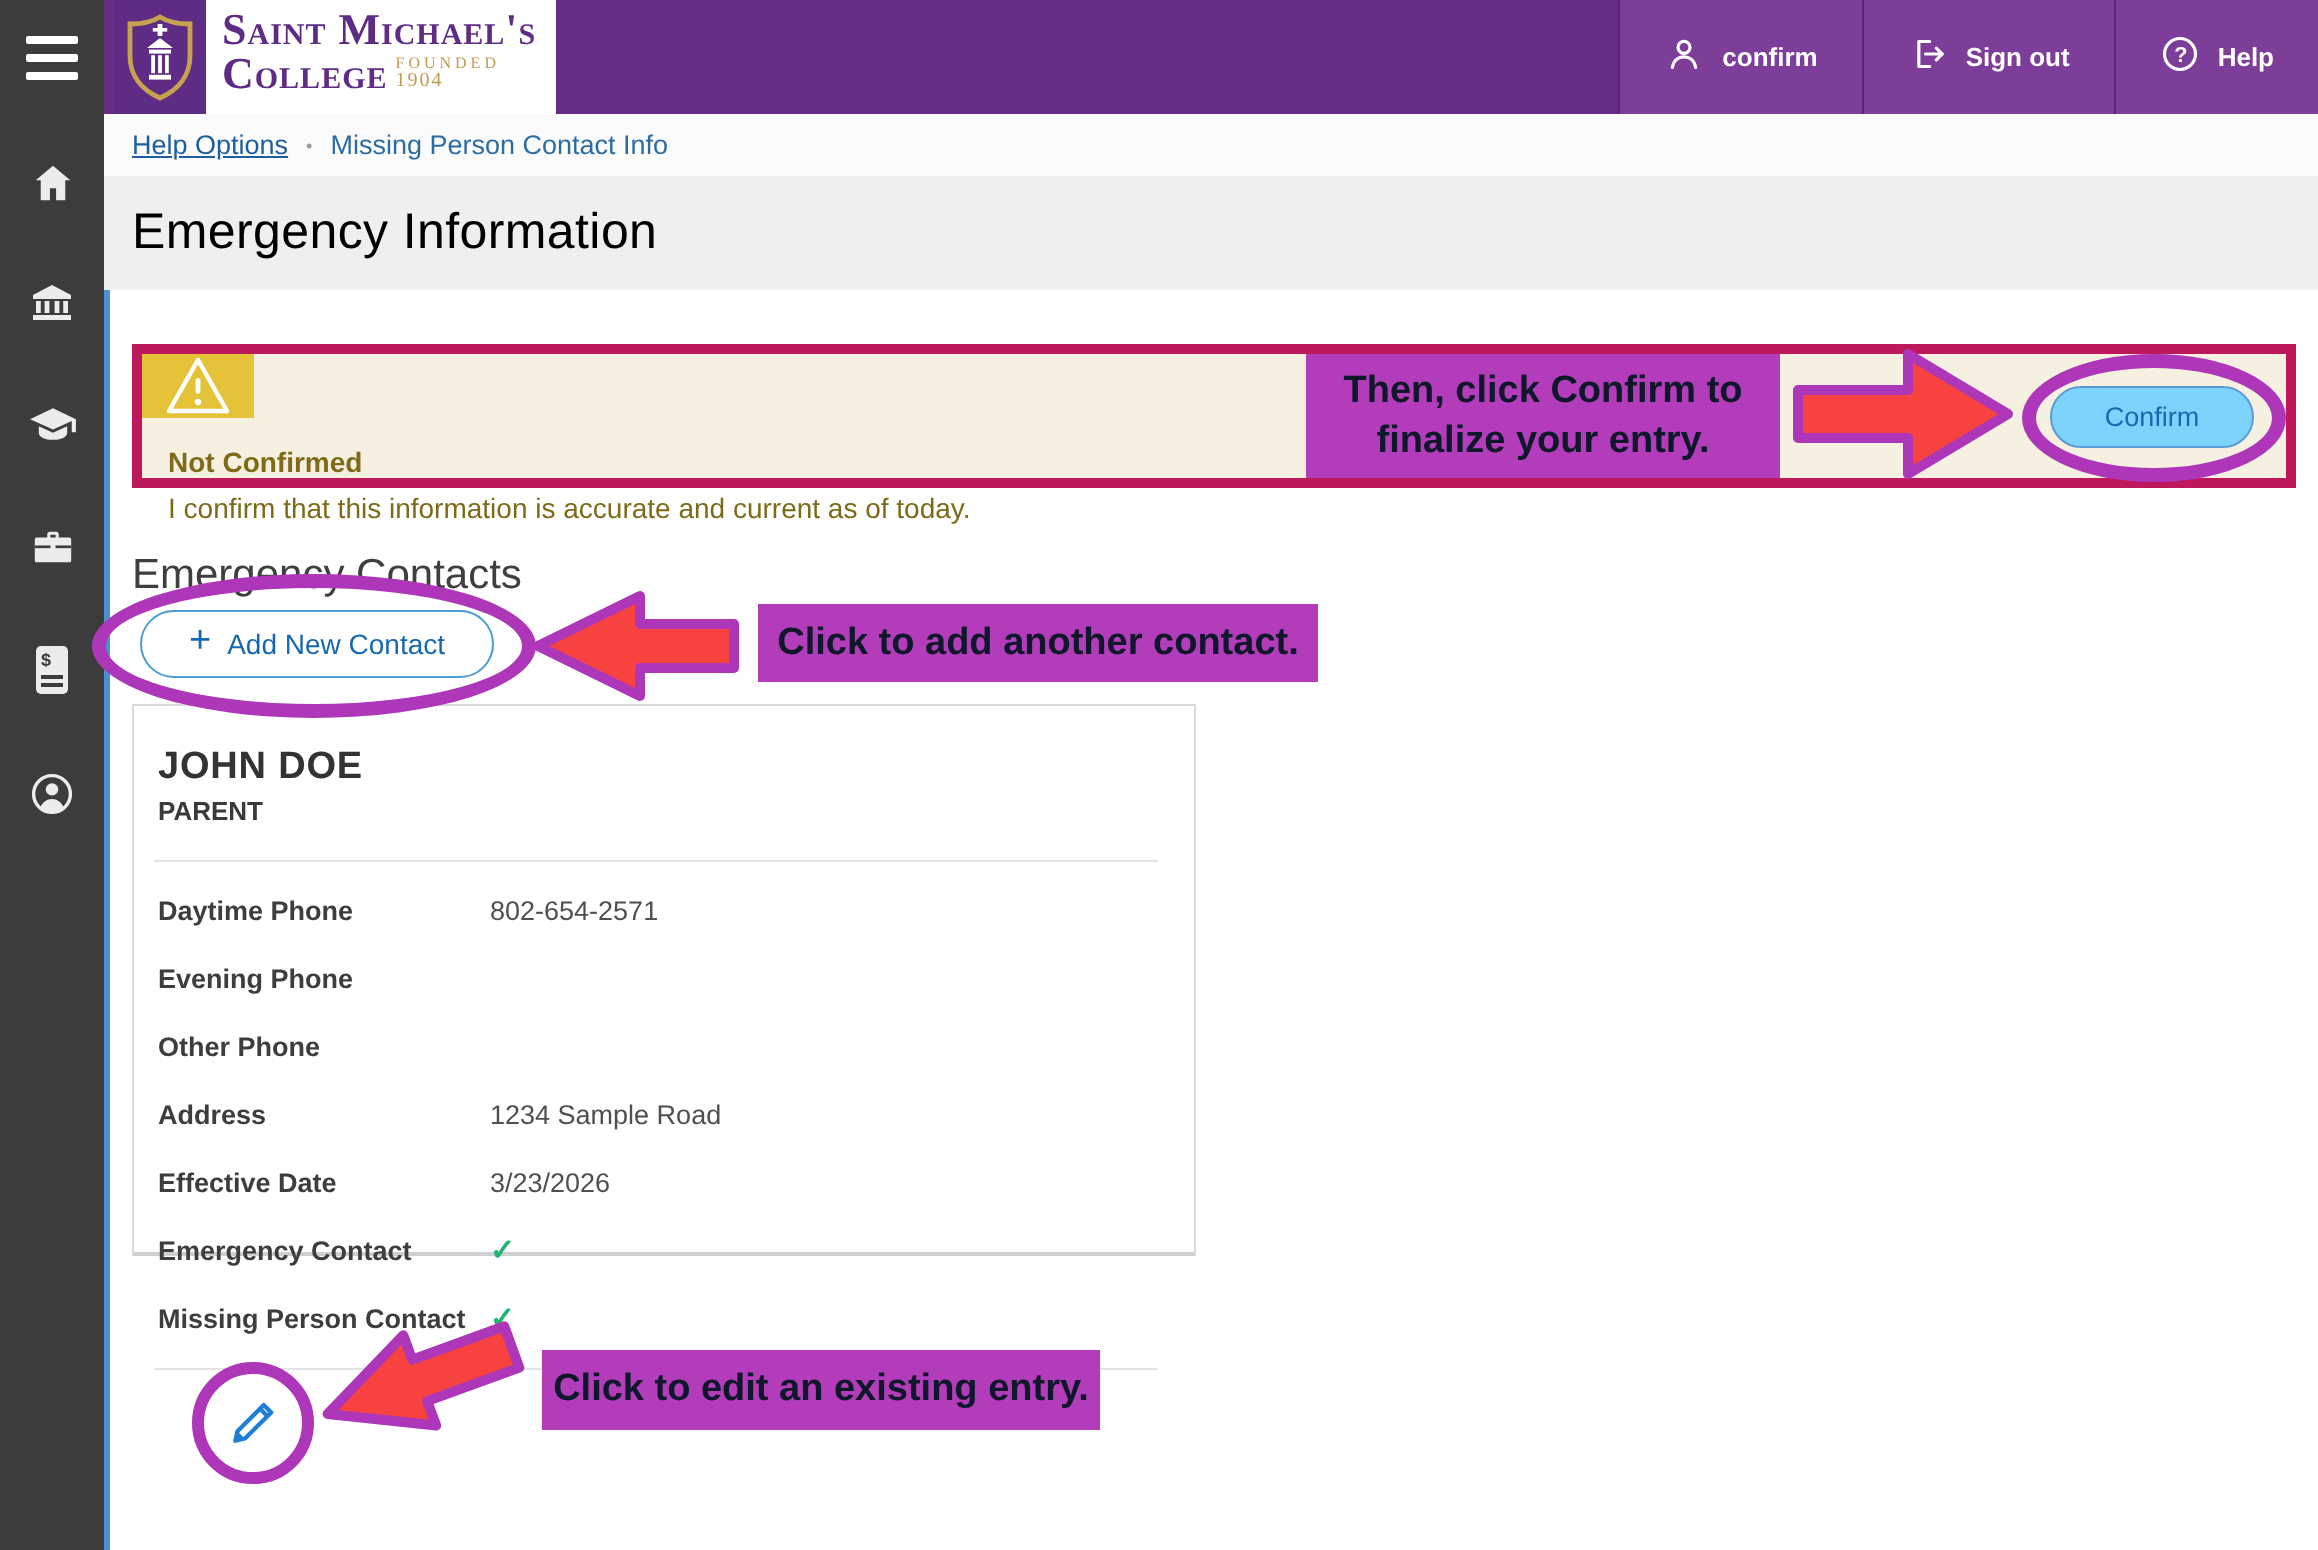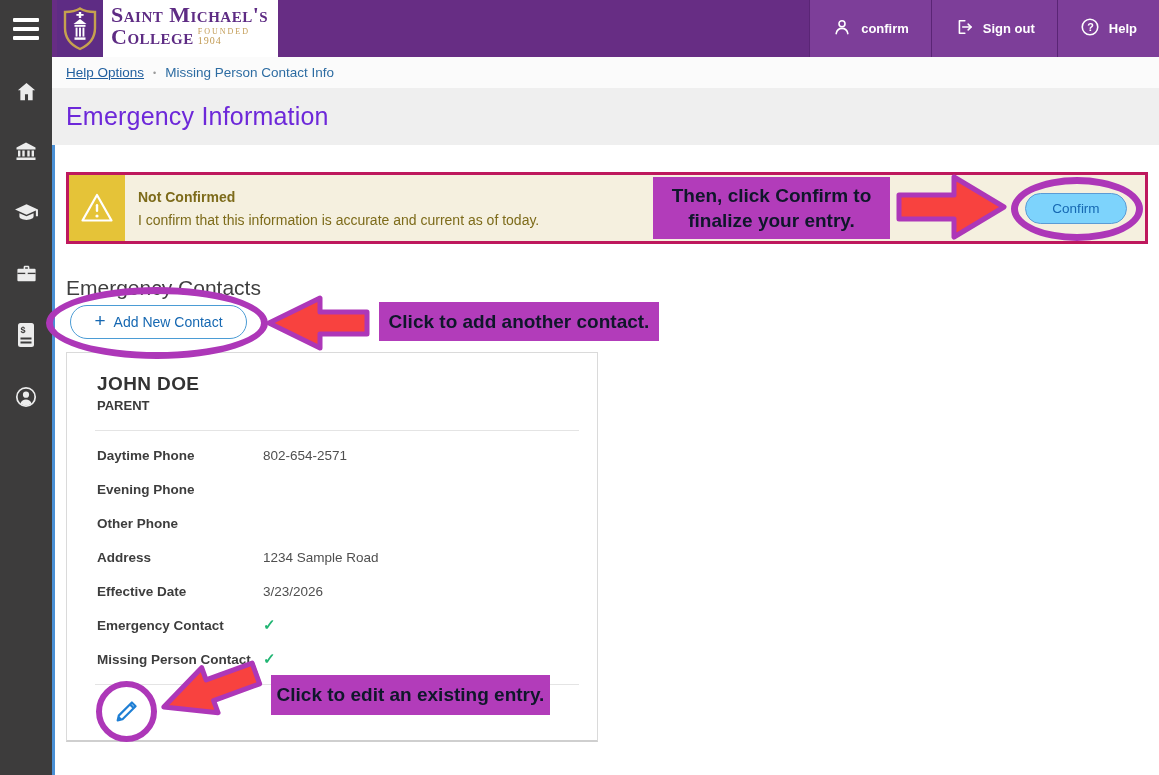--- a/index.html
+++ b/index.html
@@ -25,37 +25,37 @@
   .founded .f2 { font-size:10px; letter-spacing:1px; }
   .top-spacer { flex:1; }
   .top-btn { display:flex; align-items:center; gap:9px; padding:0 22px; background:#7d3e99; border-left:1px solid #5a2575; color:#fff; font-size:13px; font-weight:bold; cursor:pointer; }
 
   
   .crumbbar { position:absolute; left:52px; top:57px; right:0; height:31px; background:#fbfbfb; display:flex; align-items:center; padding-left:14px; font-size:13.5px; z-index:3; }
   .crumb-link { color:#1f5e9e; text-decoration:underline; cursor:pointer; }
   .crumb-sep { color:#9a9a9a; font-size:9px; margin:0 9px; }
   .crumb-cur { color:#2d6ca2; }
   .titleband { position:absolute; left:52px; top:88px; right:0; height:57px; background:#efefef; display:flex; align-items:center; padding-left:14px; z-index:3; }
-  .page-title { font-size:25px; font-weight:400; color:#6d28d9; letter-spacing:.2px; }
-
-  
-  .banner { position:absolute; left:66px; top:172px; width:1082px; height:72px; background:#f5f0df; border:3px solid #be185d; display:flex; z-index:2; }
+  .page-title { font-size:25px; font-weight:400; color:#000000; letter-spacing:.2px; }
+
+  
+  .banner { position:absolute; left:66px; top:172px; width:1082px; height:72px; background:#f5f0df; border:5px solid #be185d; display:flex; z-index:2;flex-direction:column; }
   .banner-gold { width:56px; background:#e5c338; display:flex; align-items:center; justify-content:center; }
   .banner-body { padding:14px 0 0 13px; color:#7d6b1a; }
   .banner-title { font-weight:bold; font-size:14px; margin-bottom:7px; }
   .banner-msg { font-size:14px; }
   .confirm-btn { position:absolute; left:1025px; top:193px; width:102px; height:31px; background:#7dd3fc; border:1px solid #5b9bd5; border-radius:16px; color:#1668b2; font-size:13.5px; font-family:"Liberation Sans",sans-serif; cursor:pointer; z-index:3; }
 
   
   .section-title { position:absolute; left:66px; top:276px; font-size:21px; font-weight:400; color:#3f3f3f; z-index:2; }
   .add-btn { position:absolute; left:70px; top:305px; width:177px; height:34px; background:#fff; border:1px solid #4b9cd5; border-radius:17px; color:#1668b2; font-size:14px; font-family:"Liberation Sans",sans-serif; cursor:pointer; display:flex; align-items:center; justify-content:center; gap:8px; z-index:2; }
   .add-btn .plus { font-size:19px; font-weight:400; margin-top:-2px; }
 
   
-  .card { position:absolute; left:66px; top:352px; width:532px; height:390px; background:#fff; border:1px solid #dadada; border-bottom:2px solid #cfcfcf; z-index:1; padding:20px 20px 0 30px; }
+  .card { position:absolute; left:66px; top:352px; width:532px; height:276px; background:#fff; border:1px solid #dadada; border-bottom:2px solid #cfcfcf; z-index:1; padding:20px 20px 0 12px; }
   .card-name { font-size:19px; font-weight:bold; color:#333; letter-spacing:.4px; }
   .card-rel { font-size:13px; font-weight:bold; color:#3a3a3a; margin-top:3px; }
   .card-div { border:none; border-top:1px solid #e4e4e4; margin:17px -2px 7px -2px; }
   .frow { display:flex; align-items:center; height:34px; }
   .frow .lab { width:166px; font-size:13.5px; font-weight:bold; color:#3d3d3d; }
   .frow .val { font-size:13.5px; color:#4f4f4f; }
   .frow .val.check-val { color:#21b573; font-weight:bold; font-size:15px; }
   .card-div2 { border:none; border-top:1px solid #e4e4e4; margin:8px -2px 0 -2px; }
   .edit-btn { position:absolute; left:105px; top:690px; width:44px; height:44px; border:none; background:transparent; cursor:pointer; z-index:2; }
 

